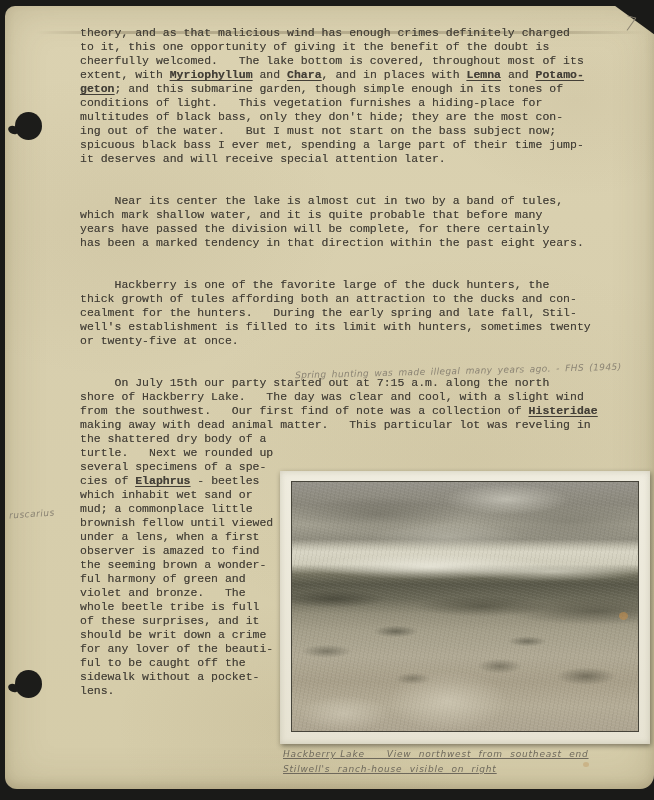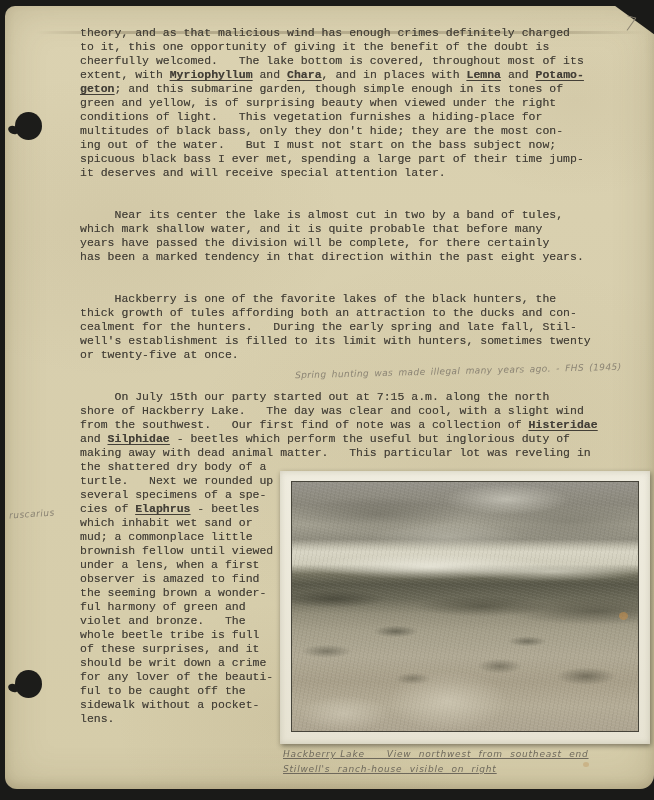--- a/index.html
+++ b/index.html
@@ -112,45 +112,43 @@
   <div class="top-shadow-line"></div>
   <div class="hole hole-top"></div>
   <div class="hole hole-bottom"></div>
 
   <div class="typewriter">
       <div class="tl">theory, and as that malicious wind has enough crimes definitely charged</div>
       <div class="tl">to it, this one opportunity of giving it the benefit of the doubt is</div>
       <div class="tl">cheerfully welcomed.   The lake bottom is covered, throughout most of its</div>
       <div class="tl">extent, with <u>Myriophyllum</u> and <u>Chara</u>, and in places with <u>Lemna</u> and <u>Potamo-</u></div>
       <div class="tl"><u>geton</u>; and this submarine garden, though simple enough in its tones of</div>
-      <div class="tl">green and yellow, is of surprising beauty when viewed under the right</div>
       <div class="tl">conditions of light.   This vegetation furnishes a hiding-place for</div>
       <div class="tl">multitudes of black bass, only they don't hide; they are the most con-</div>
       <div class="tl">ing out of the water.   But I must not start on the bass subject now;</div>
       <div class="tl">spicuous black bass I ever met, spending a large part of their time jump-</div>
       <div class="tl">it deserves and will receive special attention later.</div>
       <div class="tl">&nbsp;</div>
       <div class="tl">&nbsp;</div>
       <div class="tl">     Near its center the lake is almost cut in two by a band of tules,</div>
       <div class="tl">which mark shallow water, and it is quite probable that before many</div>
       <div class="tl">years have passed the division will be complete, for there certainly</div>
       <div class="tl">has been a marked tendency in that direction within the past eight years.</div>
       <div class="tl">&nbsp;</div>
       <div class="tl">&nbsp;</div>
-      <div class="tl">     Hackberry is one of the favorite lakes of the black hunters, the</div>
+      <div class="tl">     Hackberry is one of the favorite large of the duck hunters, the</div>
       <div class="tl">thick growth of tules affording both an attraction to the ducks and con-</div>
       <div class="tl">cealment for the hunters.   During the early spring and late fall, Stil-</div>
       <div class="tl">well's establishment is filled to its limit with hunters, sometimes twenty</div>
       <div class="tl">or twenty-five at once.</div>
       <div class="tl">&nbsp;</div>
       <div class="tl">&nbsp;</div>
       <div class="tl">     On July 15th our party started out at 7:15 a.m. along the north</div>
       <div class="tl">shore of Hackberry Lake.   The day was clear and cool, with a slight wind</div>
       <div class="tl">from the southwest.   Our first find of note was a collection of <u>Histeridae</u></div>
-      <div class="tl">and <u>Silphidae</u> - beetles which perform the useful but inglorious duty of</div>
       <div class="tl">making away with dead animal matter.   This particular lot was reveling in</div>
       <div class="tl">the shattered dry body of a</div>
       <div class="tl">turtle.   Next we rounded up</div>
       <div class="tl">several specimens of a spe-</div>
       <div class="tl">cies of <u>Elaphrus</u> - beetles</div>
       <div class="tl">which inhabit wet sand or</div>
       <div class="tl">mud; a commonplace little</div>
       <div class="tl">brownish fellow until viewed</div>
       <div class="tl">under a lens, when a first</div>
       <div class="tl">observer is amazed to find</div>

